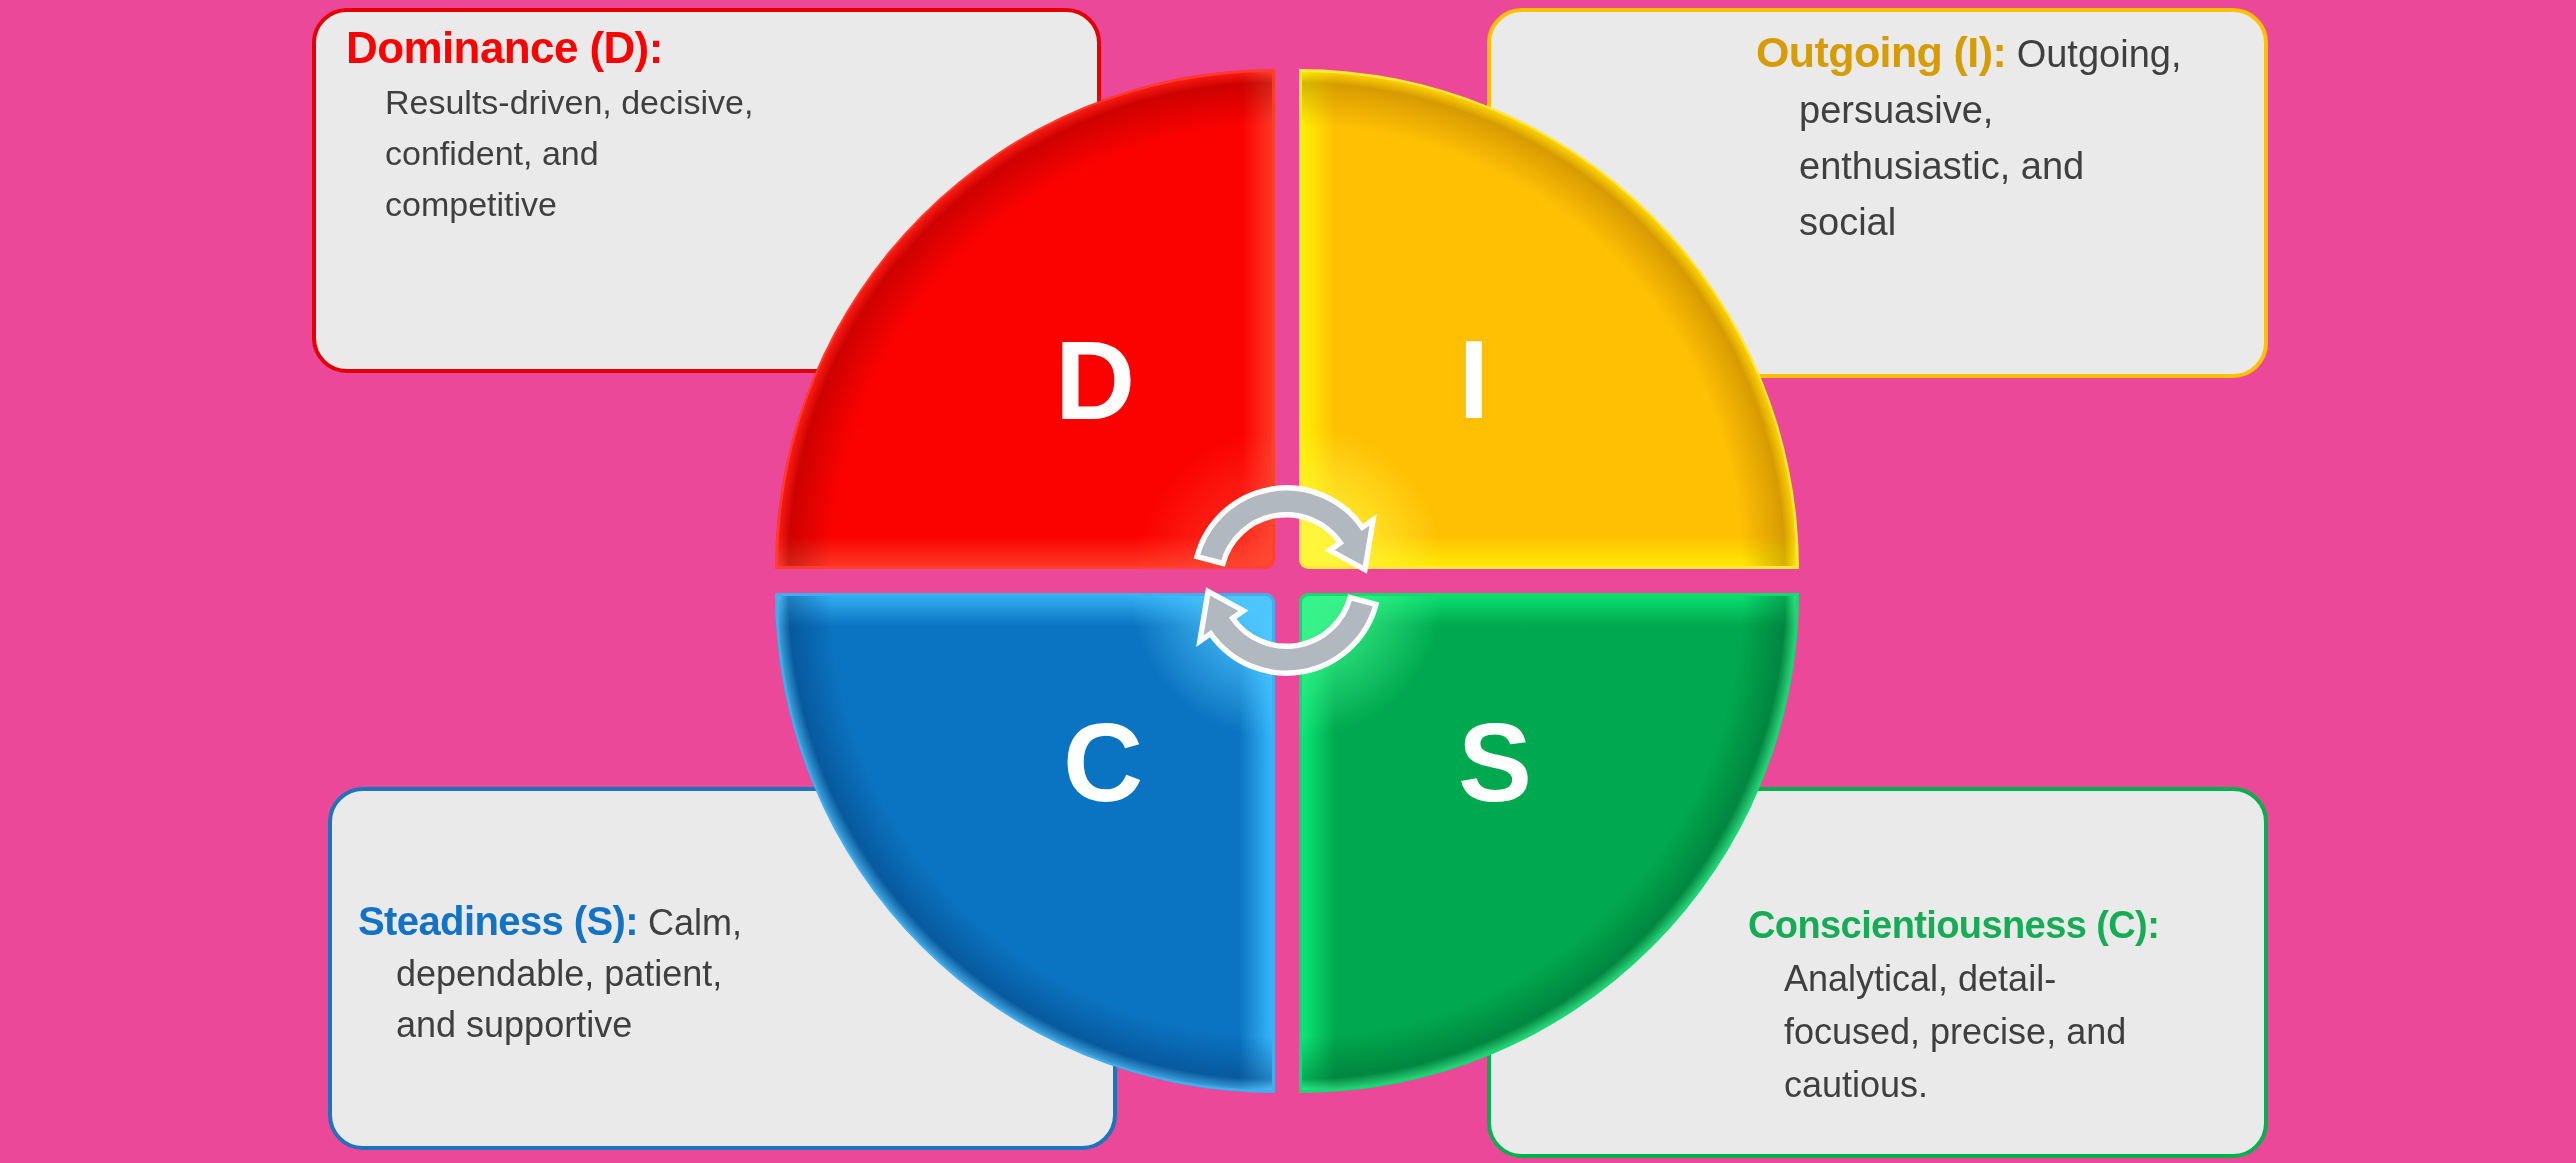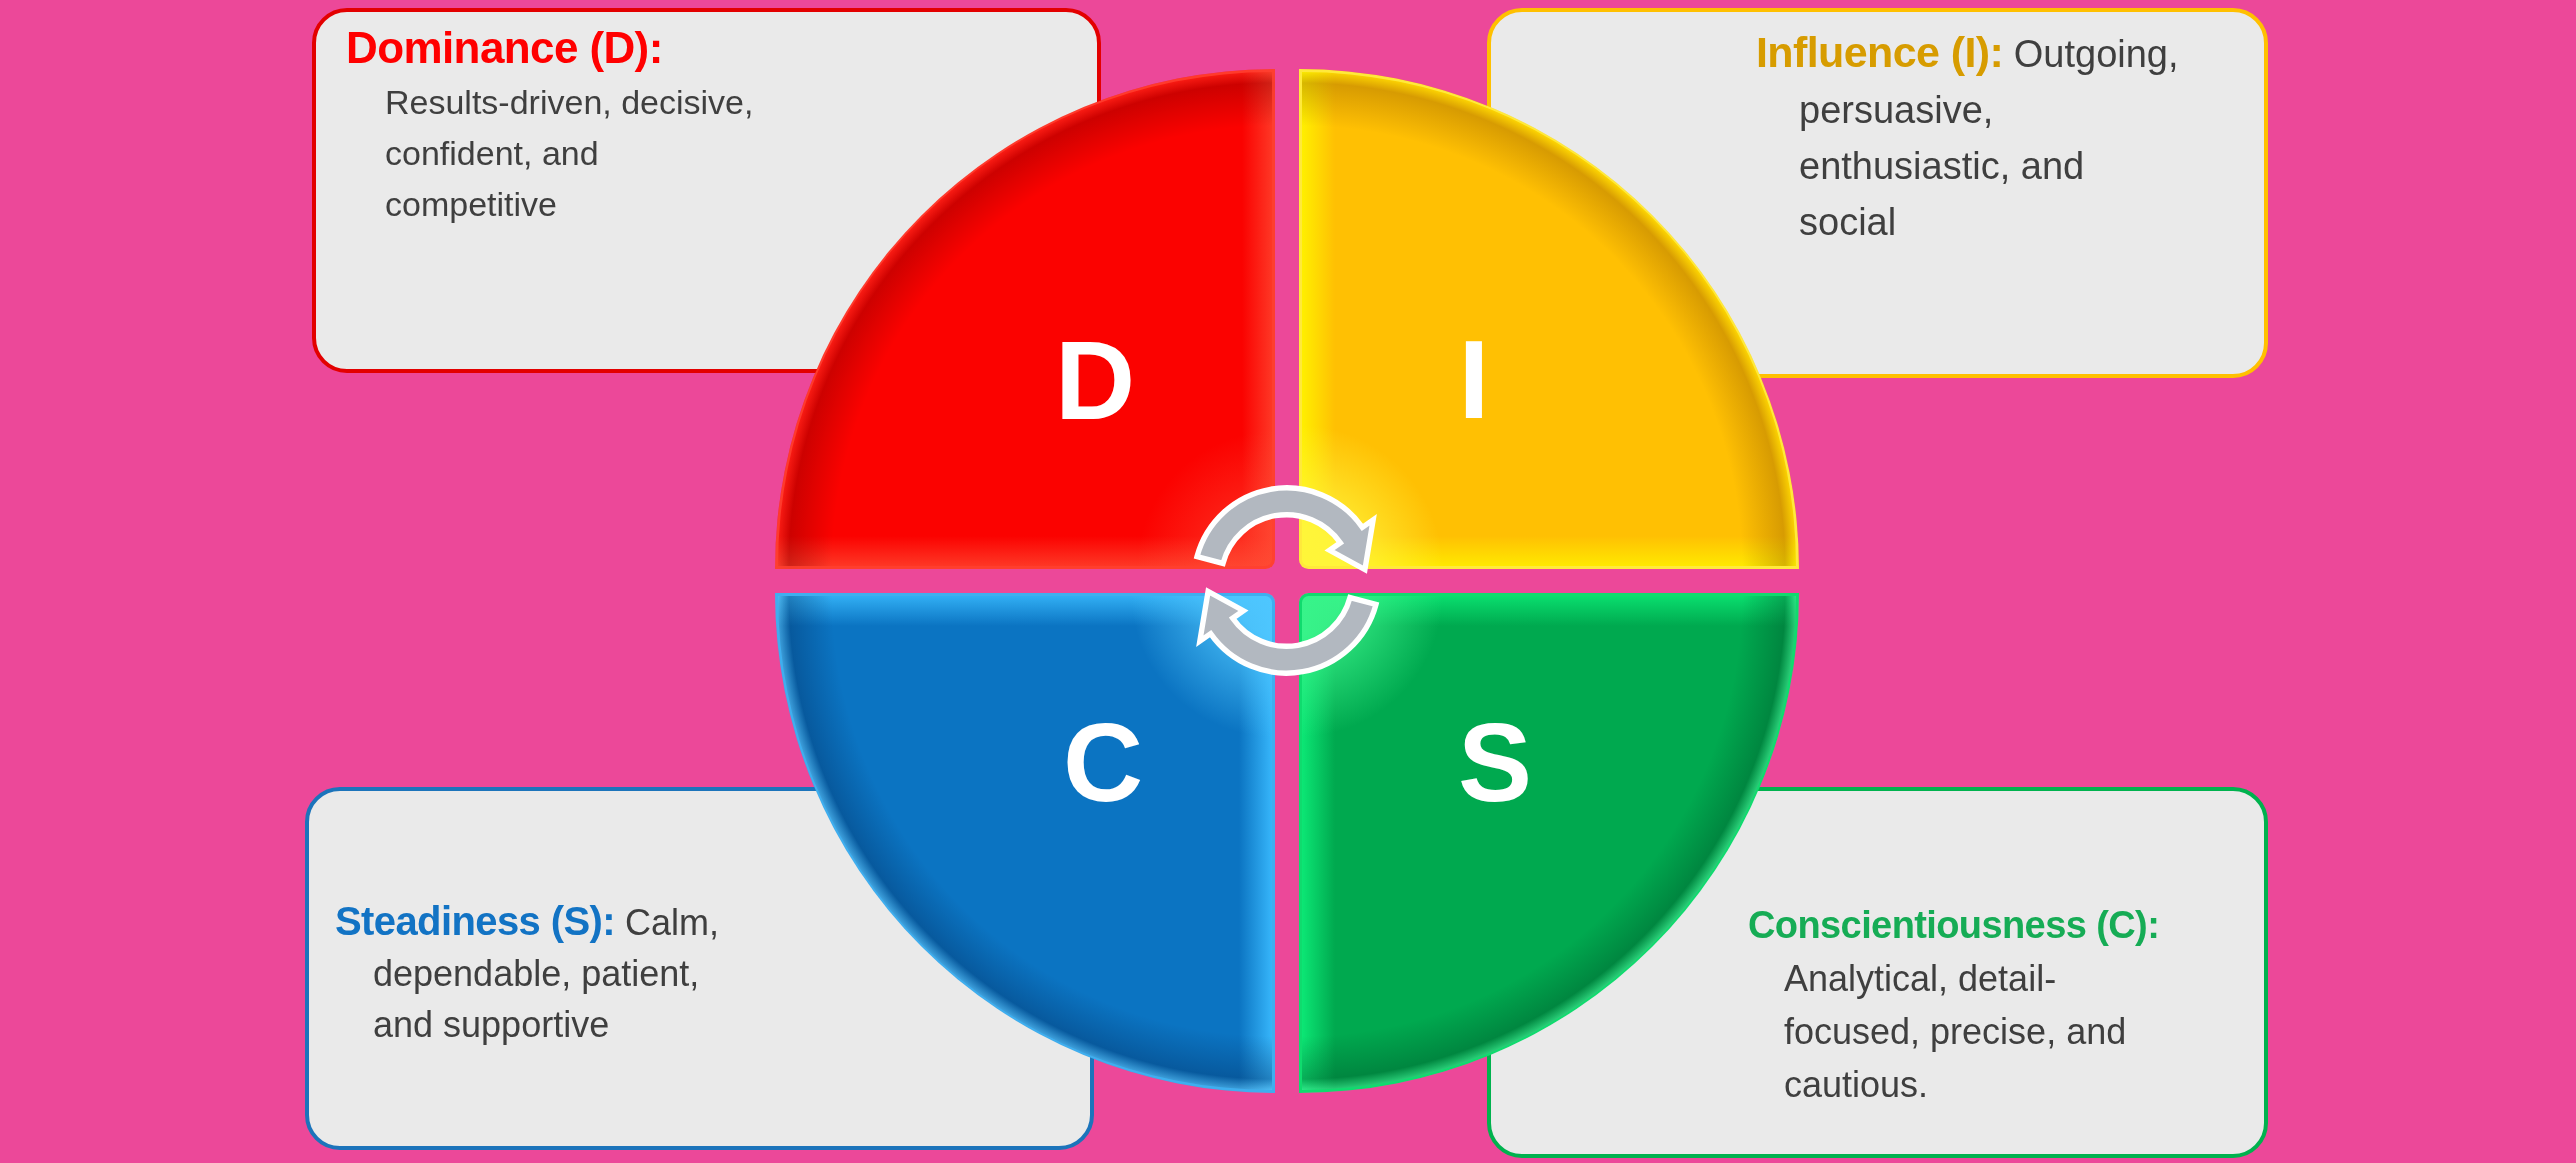--- a/index.html
+++ b/index.html
@@ -22,21 +22,21 @@
   .card-title{font-weight:700;letter-spacing:-0.6px;}
 
   .card-tl{left:312px;top:8.4px;width:789px;height:365px;border:4.2px solid #E30000;}
   .card-tl .card-text{font-size:34px;line-height:51px;padding:9.6px 17px 0 69px;text-indent:-39px;}
   .card-tl .card-title{font-size:44px;color:#FF0000;}
 
   .card-tr{left:1487px;top:8.4px;width:781px;height:370px;border:4.2px solid #FFC000;}
   .card-tr .card-text{font-size:38px;line-height:56px;padding:12px 10.8px 0 308px;text-indent:-43px;}
   .card-tr .card-title{font-size:43px;color:#D79C00;}
 
-  .card-bl{left:305px;top:787px;width:789px;height:363px;border:4.2px solid #1C74BB;}
+  .card-bl{left:328px;top:787px;width:789px;height:363px;border:4.2px solid #1C74BB;}
   .card-bl .card-text{font-size:36px;line-height:51px;padding:105px 10.8px 0 64px;text-indent:-38px;}
   .card-bl .card-title{font-size:40px;color:#1273C4;}
 
   .card-br{left:1487px;top:787px;width:781px;height:371px;border:4.2px solid #00B24E;}
   .card-br .card-text{font-size:36px;line-height:53px;padding:108px 10.8px 0 293px;text-indent:-36px;}
   .card-br .card-title{font-size:38px;color:#16AC55;}
 
   
   .wheel{position:absolute;left:775px;top:69px;width:1024px;height:1024px;}
   .quad{position:absolute;width:500px;height:500px;box-sizing:border-box;}
@@ -108,21 +108,21 @@
 <div class="stage">
 
   <div class="card card-tl">
     <p class="card-text"><span class="card-title">Dominance (D):</span><span>
 Results-driven, decisive,
 confident, and
 competitive</span></p>
   </div>
 
   <div class="card card-tr">
-    <p class="card-text"><span class="card-title">Influence (I):</span><span> Outgoing,
+    <p class="card-text"><span class="card-title">Outgoing (I):</span><span> Outgoing,
 persuasive,
 enthusiastic, and
 social</span></p>
   </div>
 
   <div class="card card-bl">
     <p class="card-text"><span class="card-title">Steadiness (S):</span><span> Calm,
 dependable, patient,
 and supportive</span></p>
   </div>

